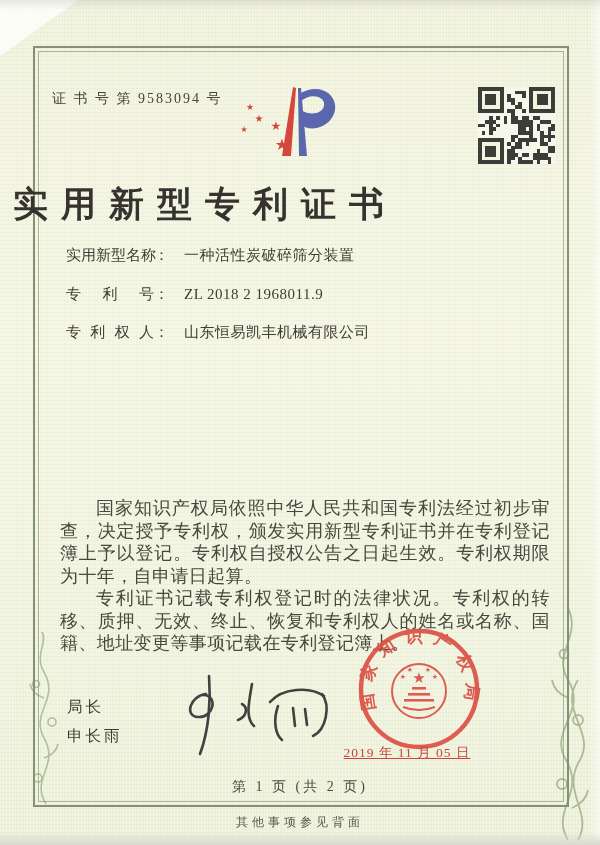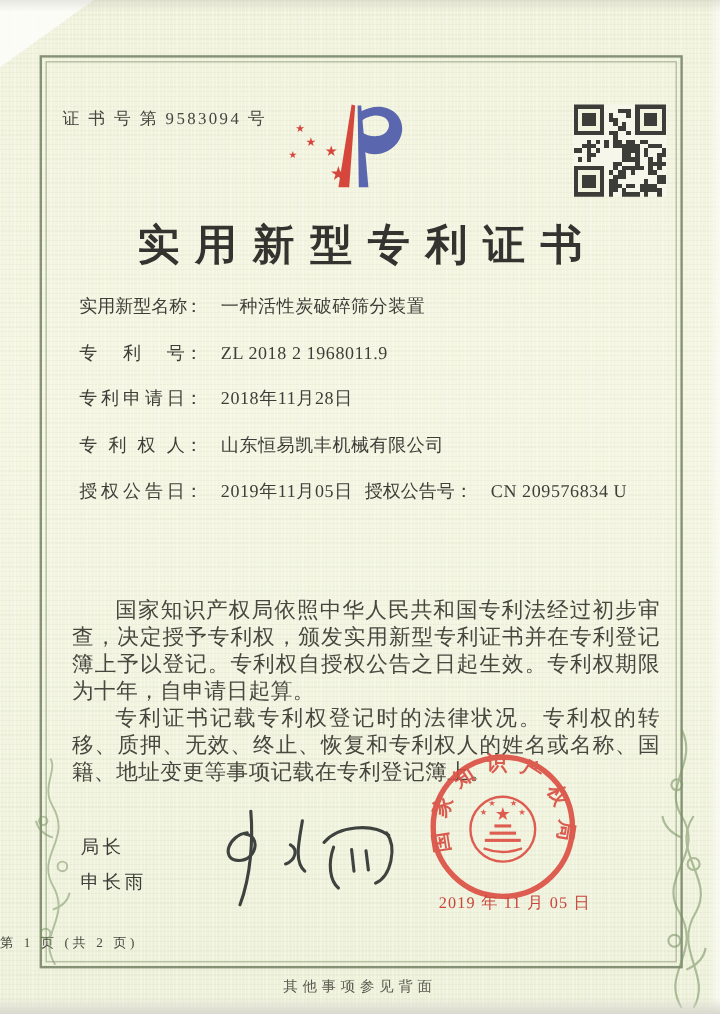--- a/index.html
+++ b/index.html
@@ -22,39 +22,39 @@
     background:linear-gradient(270deg,#fbfbf6,rgba(251,251,246,0));opacity:.8;}
   .edge-top{position:absolute;left:0;top:0;width:100%;height:10px;
     background:linear-gradient(180deg,rgba(170,170,160,.25),rgba(0,0,0,0));}
   .edge-bottom{position:absolute;left:0;bottom:0;width:100%;height:13px;
     background:linear-gradient(0deg,#d9d9d0,rgba(217,217,208,0));}
   
   .frame{position:absolute;left:33px;top:46px;width:532px;height:757px;
     border:2px solid rgba(96,112,82,.75);}
   .frame-inner{position:absolute;inset:3px;border:1px solid rgba(125,142,104,.6);}
   .cert-no{position:absolute;left:52px;top:90px;font-size:14px;letter-spacing:2px;color:#45443e;}
-  .title{position:absolute;left:0;top:181px;width:100%;text-align:center;
+  .title{position:absolute;left:0;top:181px;width:100%;
     font-size:35px;font-weight:700;letter-spacing:13px;color:#34332f;text-indent:13px;}
   .fields{position:absolute;left:66px;top:246px;right:40px;}
   .field-row{height:38.5px;font-size:15px;color:#3e3d37;white-space:nowrap;}
   .flabel{display:inline-block;width:88px;text-align:justify;text-align-last:justify;vertical-align:top;}
   .field-row.addr .flabel{width:150px;}
   .fvalue{margin-left:15px;letter-spacing:.5px;margin-top:19px;}
   .grant2{position:absolute;left:238px;display:inline-block;}
   .paras{position:absolute;left:60px;right:50px;top:497px;}
   .paras p{margin:0;text-indent:2em;font-size:18px;line-height:22.5px;color:#48473f;
     letter-spacing:.4px;text-align:justify;}
   .signoff{position:absolute;left:67px;top:692px;font-size:15.5px;line-height:29px;
     color:#3d3c36;letter-spacing:3px;}
   .signature{position:absolute;left:172px;top:668px;}
   .seal{position:absolute;left:352px;top:623px;}
-  .seal-date{position:absolute;left:360px;top:744px;width:138px;text-align:center;
-    font-size:13.5px;color:#c7453a;letter-spacing:1px;}
-  .page-ind{position:absolute;left:0;top:778px;width:100%;text-align:left;
-    font-size:11px;letter-spacing:3px;color:#4a4a42;}
+  .seal-date{position:absolute;left:338px;top:744px;width:138px;text-align:center;
+    font-size:13.5px;color:#c7453a;letter-spacing:1px;text-decoration:underline;}
+  .page-ind{position:absolute;left:0;top:778px;width:100%;text-align:center;
+    font-size:14px;letter-spacing:3px;color:#4a4a42;}
   .back-note{position:absolute;left:0;top:814px;width:100%;text-align:center;
     font-size:12px;letter-spacing:4px;color:#5a594f;}
   .logo{position:absolute;left:234px;top:82px;}
   .qr{position:absolute;left:478px;top:87px;}
   .orn-bl{position:absolute;left:24px;top:628px;opacity:.55;}
   .orn-br{position:absolute;left:538px;top:588px;opacity:.6;}
 </style>
 </head>
 <body>
 
@@ -211,30 +211,21 @@
   <div class="title">实用新型专利证书</div>
 
   <div class="fields">
     <div class="field-row">
       <span class="flabel">实用新型名称</span><span>：</span><span class="fvalue">一种活性炭破碎筛分装置</span>
     </div>
     <div class="field-row">
       <span class="flabel">专利号</span><span>：</span><span class="fvalue">ZL 2018 2 1968011.9</span>
     </div>
     <div class="field-row">
-      <span class="flabel">专利申请日</span><span>：</span><span class="fvalue">2018年11月28日</span>
-    </div>
-    <div class="field-row">
       <span class="flabel">专利权人</span><span>：</span><span class="fvalue">山东恒易凯丰机械有限公司</span>
-    </div>
-    <div class="field-row" style="position:relative;">
-      <span class="flabel">授权公告日</span><span>：</span><span class="fvalue">2019年11月05日</span>
-      <span class="grant2">
-        <span>授权公告号</span><span>：</span><span class="fvalue">CN 209576834 U</span>
-      </span>
     </div>
   </div>
 
   <div class="paras">
     <p>国家知识产权局依照中华人民共和国专利法经过初步审查，决定授予专利权，颁发实用新型专利证书并在专利登记簿上予以登记。专利权自授权公告之日起生效。专利权期限为十年，自申请日起算。</p>
     <p>专利证书记载专利权登记时的法律状况。专利权的转移、质押、无效、终止、恢复和专利权人的姓名或名称、国籍、地址变更等事项记载在专利登记簿上。</p>
   </div>
 
   <div class="signoff">
     <div>局长</div>

